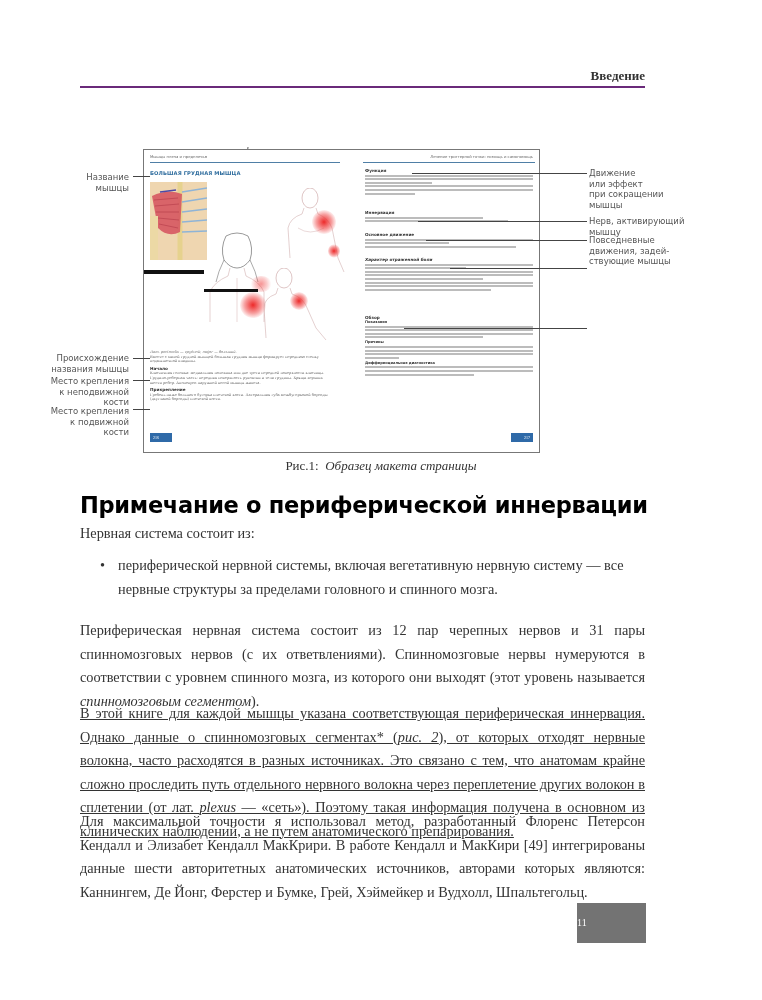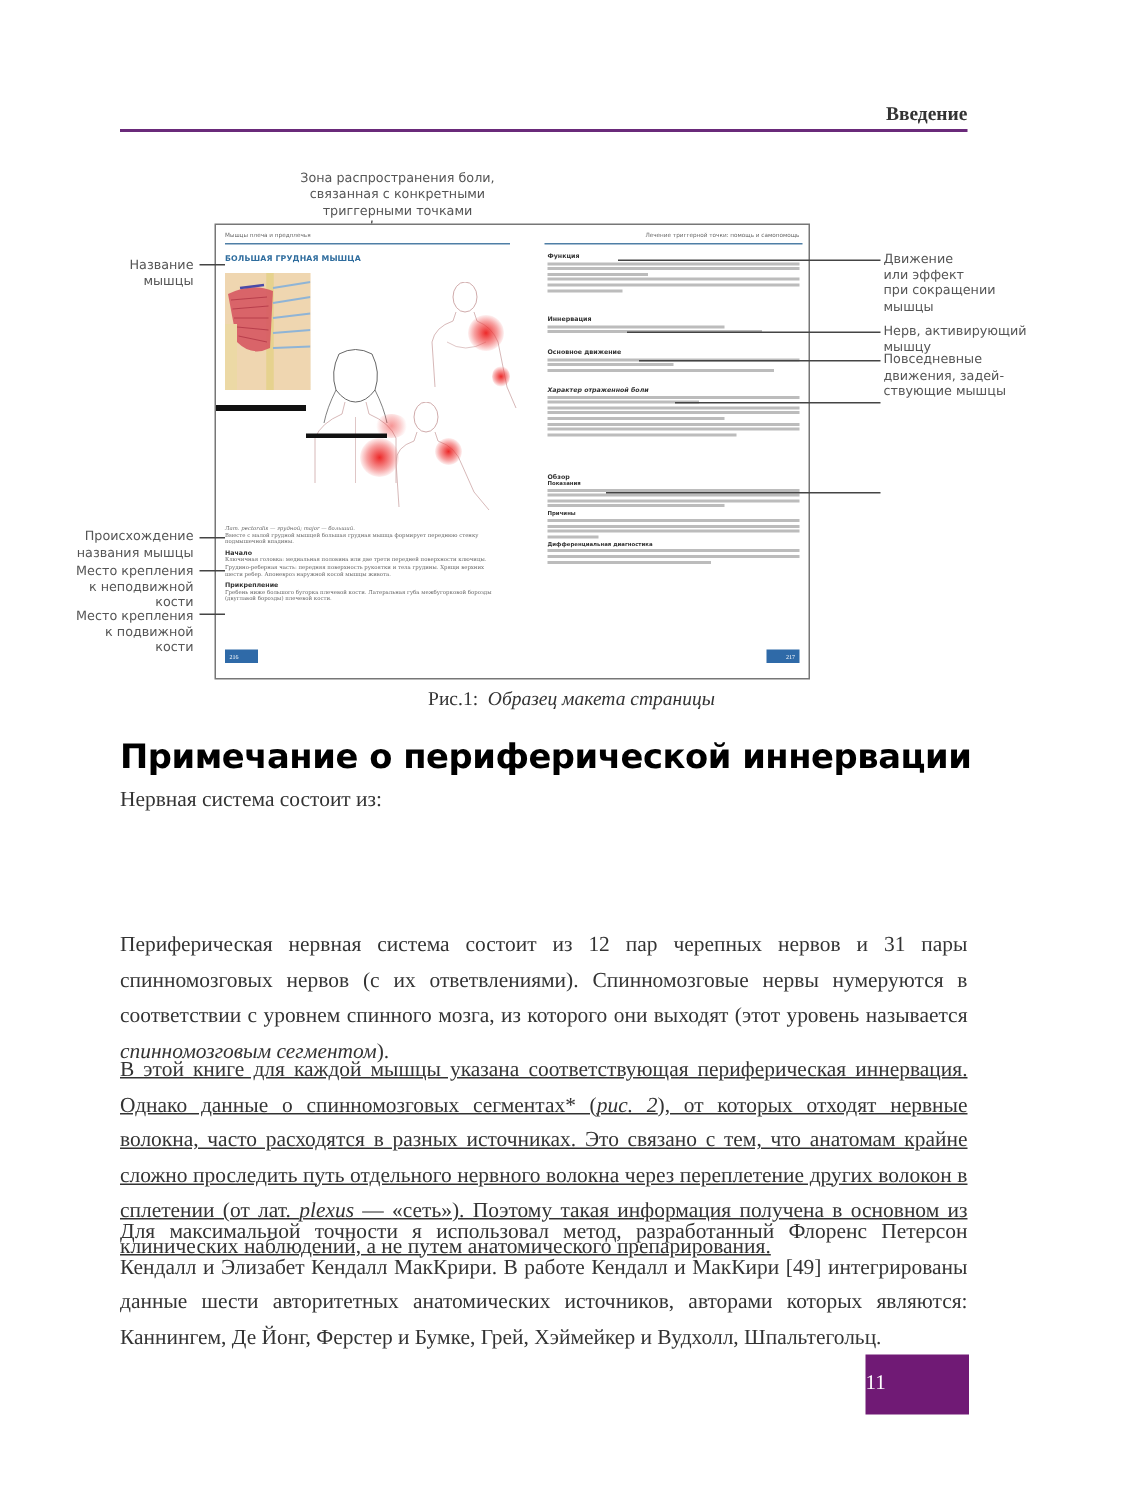--- a/index.html
+++ b/index.html
@@ -40,32 +40,31 @@
   .caption { position: absolute; left: 0; width: 762px; top: 458px; text-align: center; font-size: 13px; color: #333; }
   .caption i { font-style: italic; }
 
   .section-title { position: absolute; left: 80px; top: 492px; font-family: "DejaVu Sans", sans-serif; font-weight: bold; font-size: 22.5px; color: #000000; letter-spacing: -0.3px; }
   .body-text { position: absolute; left: 80px; width: 565px; font-size: 14.3px; line-height: 23.5px; color: #333; text-align: justify; }
   .bullets { position: absolute; left: 100px; width: 545px; font-size: 14.3px; line-height: 23.5px; color: #333; list-style: none; }
   .bullets li { position: relative; padding-left: 18px; }
   .bullets li::before { content: "•"; position: absolute; left: 0; }
   .it { font-style: italic; }
 
-  .page-num-box { position: absolute; left: 577px; top: 903px; width: 69px; height: 40px; background: #701a75; color: #fff; font-size: 14px; line-height: 40px; text-align: left; padding-right: 11px; }
+  .page-num-box { position: absolute; left: 577px; top: 903px; width: 69px; height: 40px; background: #737373; color: #fff; font-size: 10px; line-height: 40px; text-align: left; padding-right: 11px; }
 </style>
 </head>
 <body>
 
 <div class="running-header">
   <span class="title">Введение</span>
   <div class="rule"></div>
 </div>
 
 <div class="figure">
-  <div class="callout-top">Зона распространения боли, связанная с конкретными триггерными точками</div>
 
   <svg style="position:absolute;left:0;top:0;" width="762" height="370">
     <line x1="248" y1="47" x2="232" y2="180" stroke="#333" stroke-width="0.8"></line>
   </svg>
 
   <div class="mini-spread">
 
     <div class="mini-page-l">
       <div class="mini-run" style="left:6px;">Мышцы плеча и предплечья</div>
       <div class="mini-rule" style="left:6px;width:190px;"></div>
@@ -233,20 +232,21 @@
 </div>
 
 <div class="caption">
   <span>Рис.1:</span>&nbsp;
   <i>Образец макета страницы</i>
 </div>
 
 <h2 class="section-title">Примечание о периферической иннервации</h2>
 <p class="body-text" style="top:522px;">Нервная система состоит из:</p>
 <ul class="bullets" style="top:554px;">
+  <li>периферической нервной системы, включая вегетативную нервную систему — все нервные структуры за пределами головного и спинного мозга.</li>
 </ul>
 
 <p class="body-text" style="top:619px;">
   <span>Периферическая нервная система состоит из 12 пар черепных нервов и 31 пары спинномозговых нервов (с их ответвлениями). Спинномозговые нервы нумеруются в соответствии с уровнем спинного мозга, из которого они выходят (этот уровень называется </span><span class="it">спинномозговым сегментом</span><span>).</span>
 </p>
 
 <p class="body-text" style="top:702px;text-decoration:underline;">
   <span>В этой книге для каждой мышцы указана соответствующая периферическая иннервация. Однако данные о спинномозговых сегментах* (</span><span class="it">рис. 2</span><span>), от которых отходят нервные волокна, часто расходятся в разных источниках. Это связано с тем, что анатомам крайне сложно проследить путь отдельного нервного волокна через переплетение других волокон в сплетении (от лат. </span><span class="it">plexus</span><span> — «сеть»). Поэтому такая информация получена в основном из клинических наблюдений, а не путем анатомического препарирования.</span>
 </p>
 

